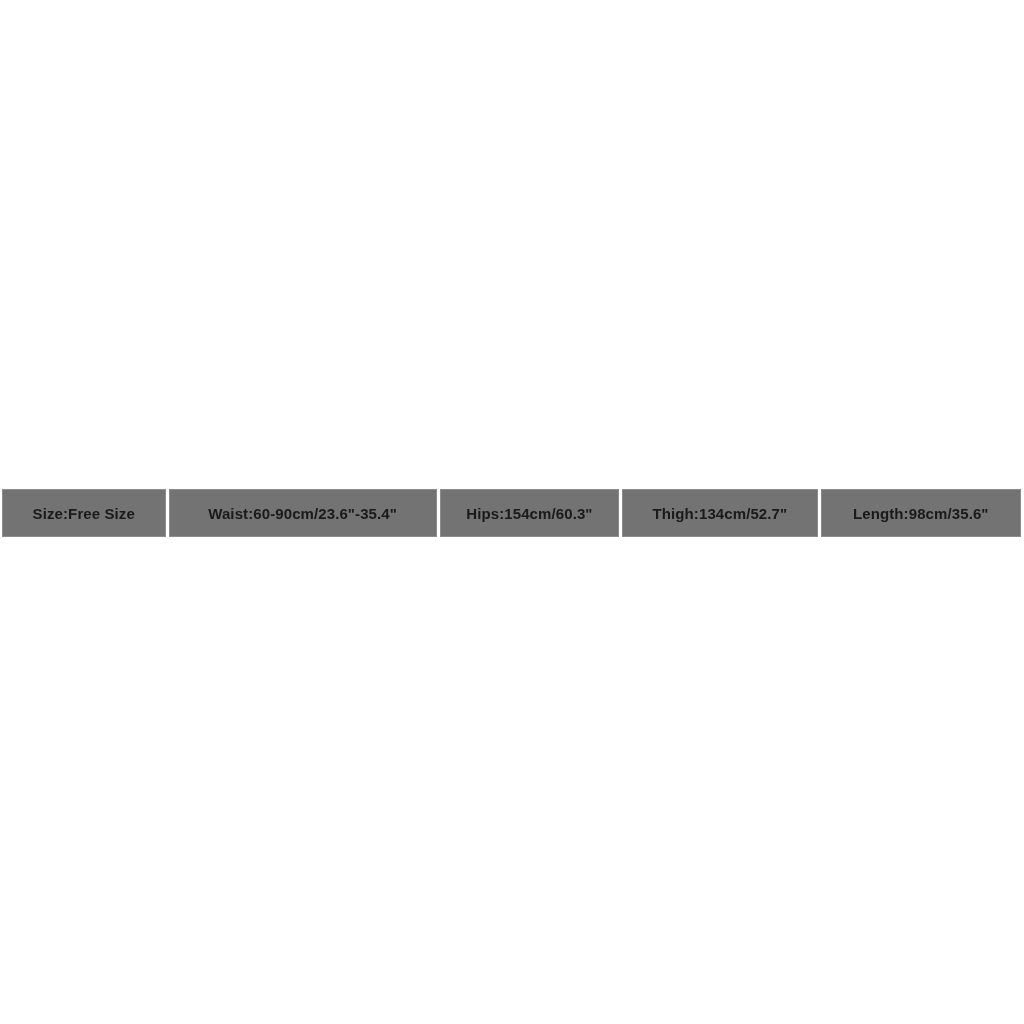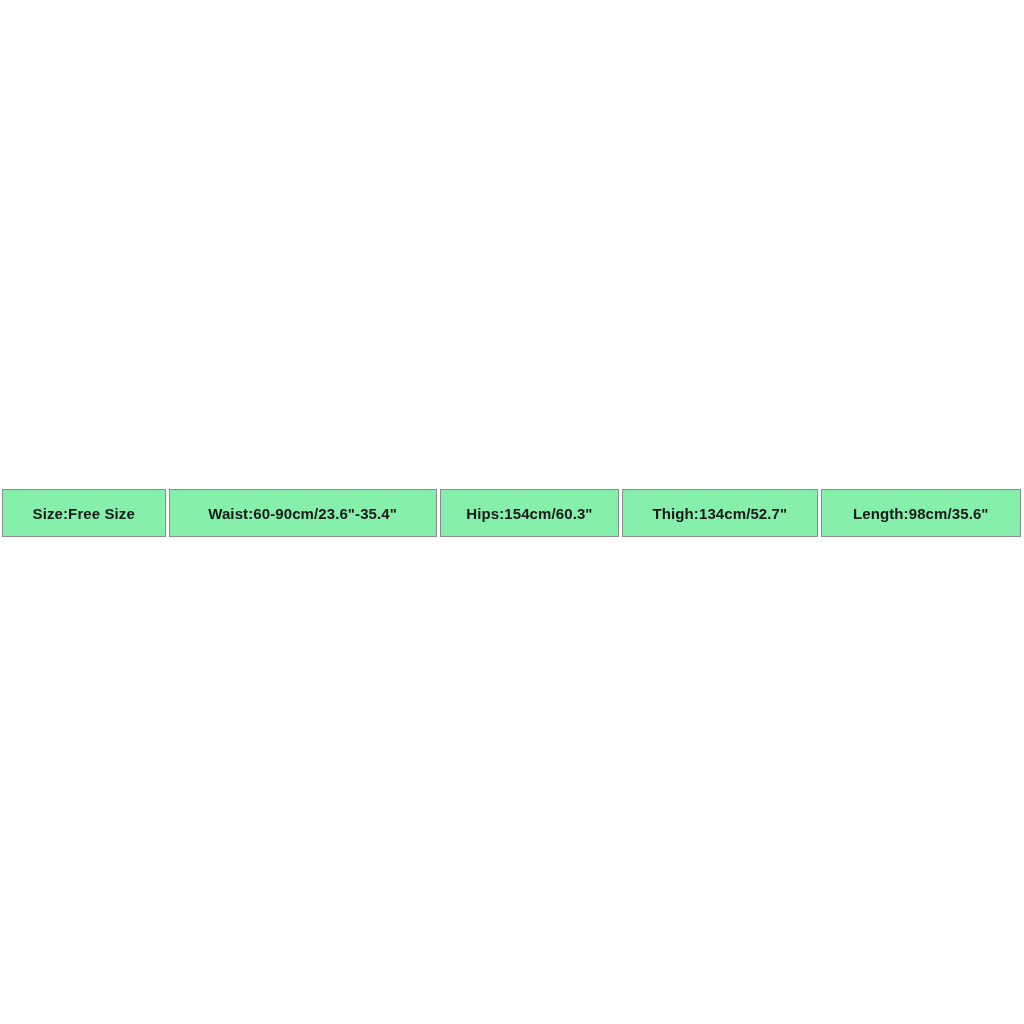--- a/index.html
+++ b/index.html
@@ -25,21 +25,21 @@
     width: 1019px;
     height: 48px;
     display: flex;
     align-items: stretch;
     box-sizing: border-box;
   }
 
   .spec-cell {
     box-sizing: border-box;
     border: 1.5px solid #8c8c8c;
-    background: #86efac;
+    background: #737373;
     display: flex;
     align-items: center;
     justify-content: center;
     margin-right: 3px;
     padding: 0 6px;
     overflow: hidden;
   }
   .spec-cell:last-child {
     margin-right: 0;
   }

